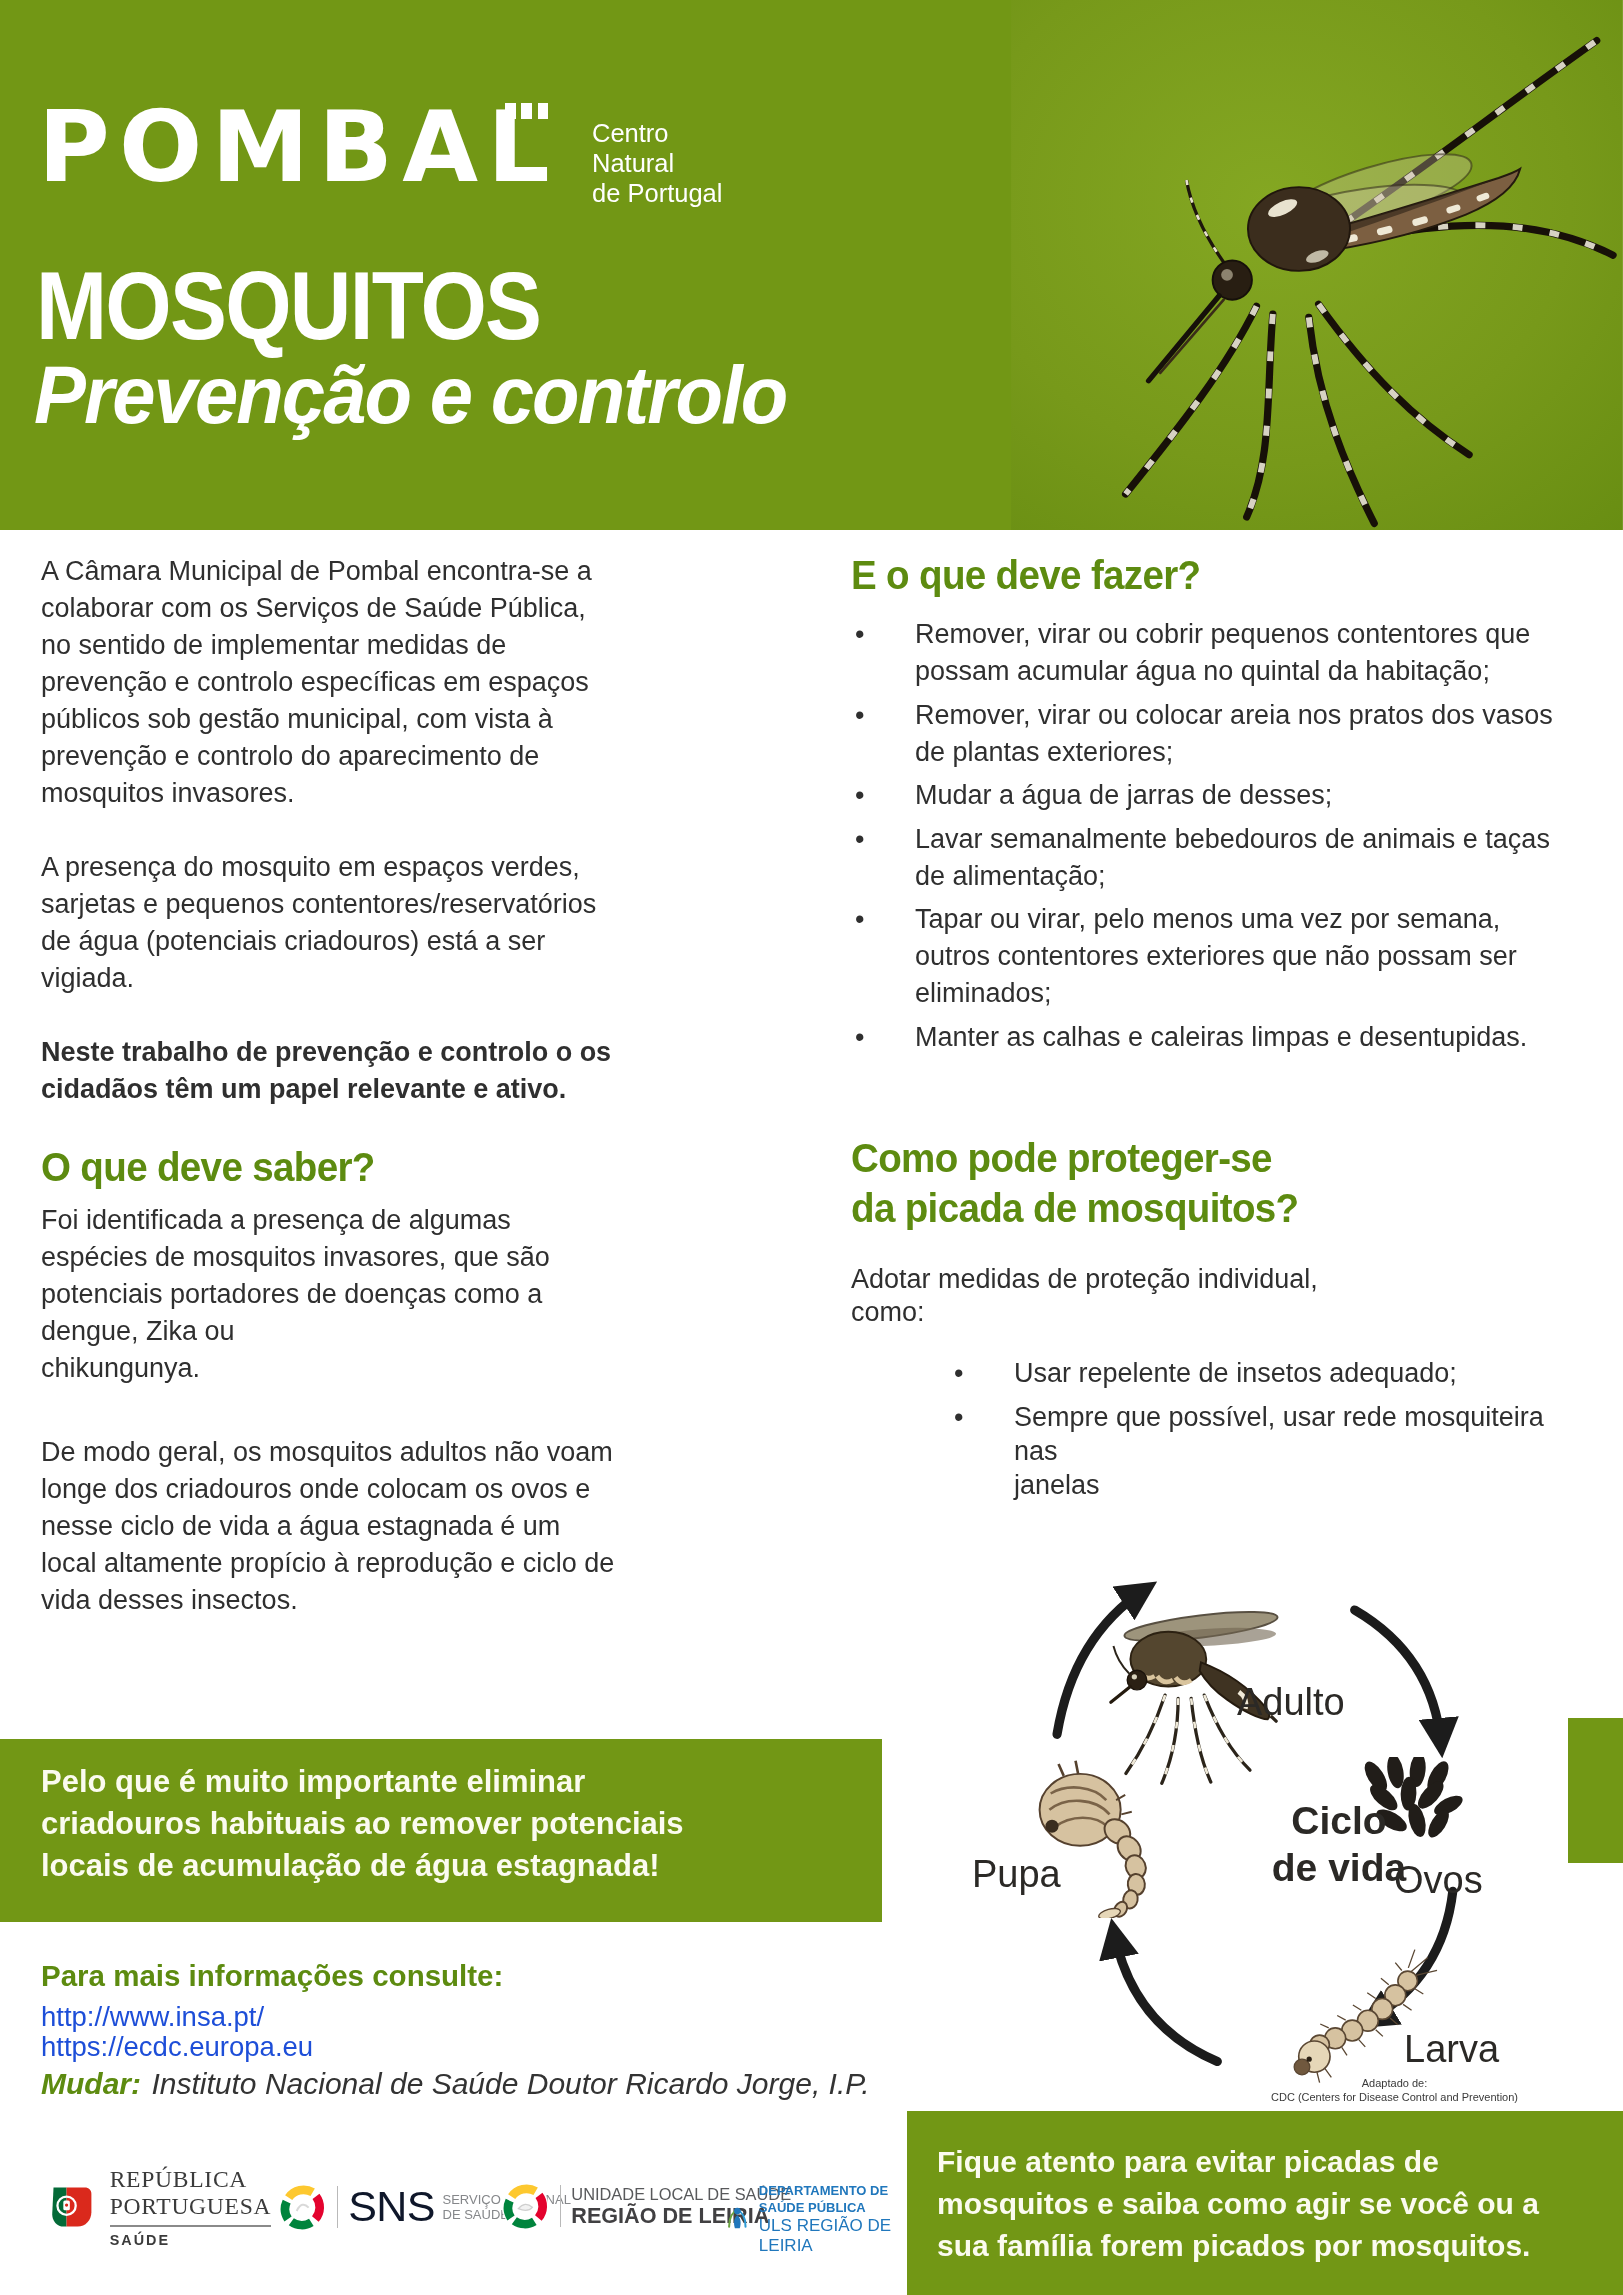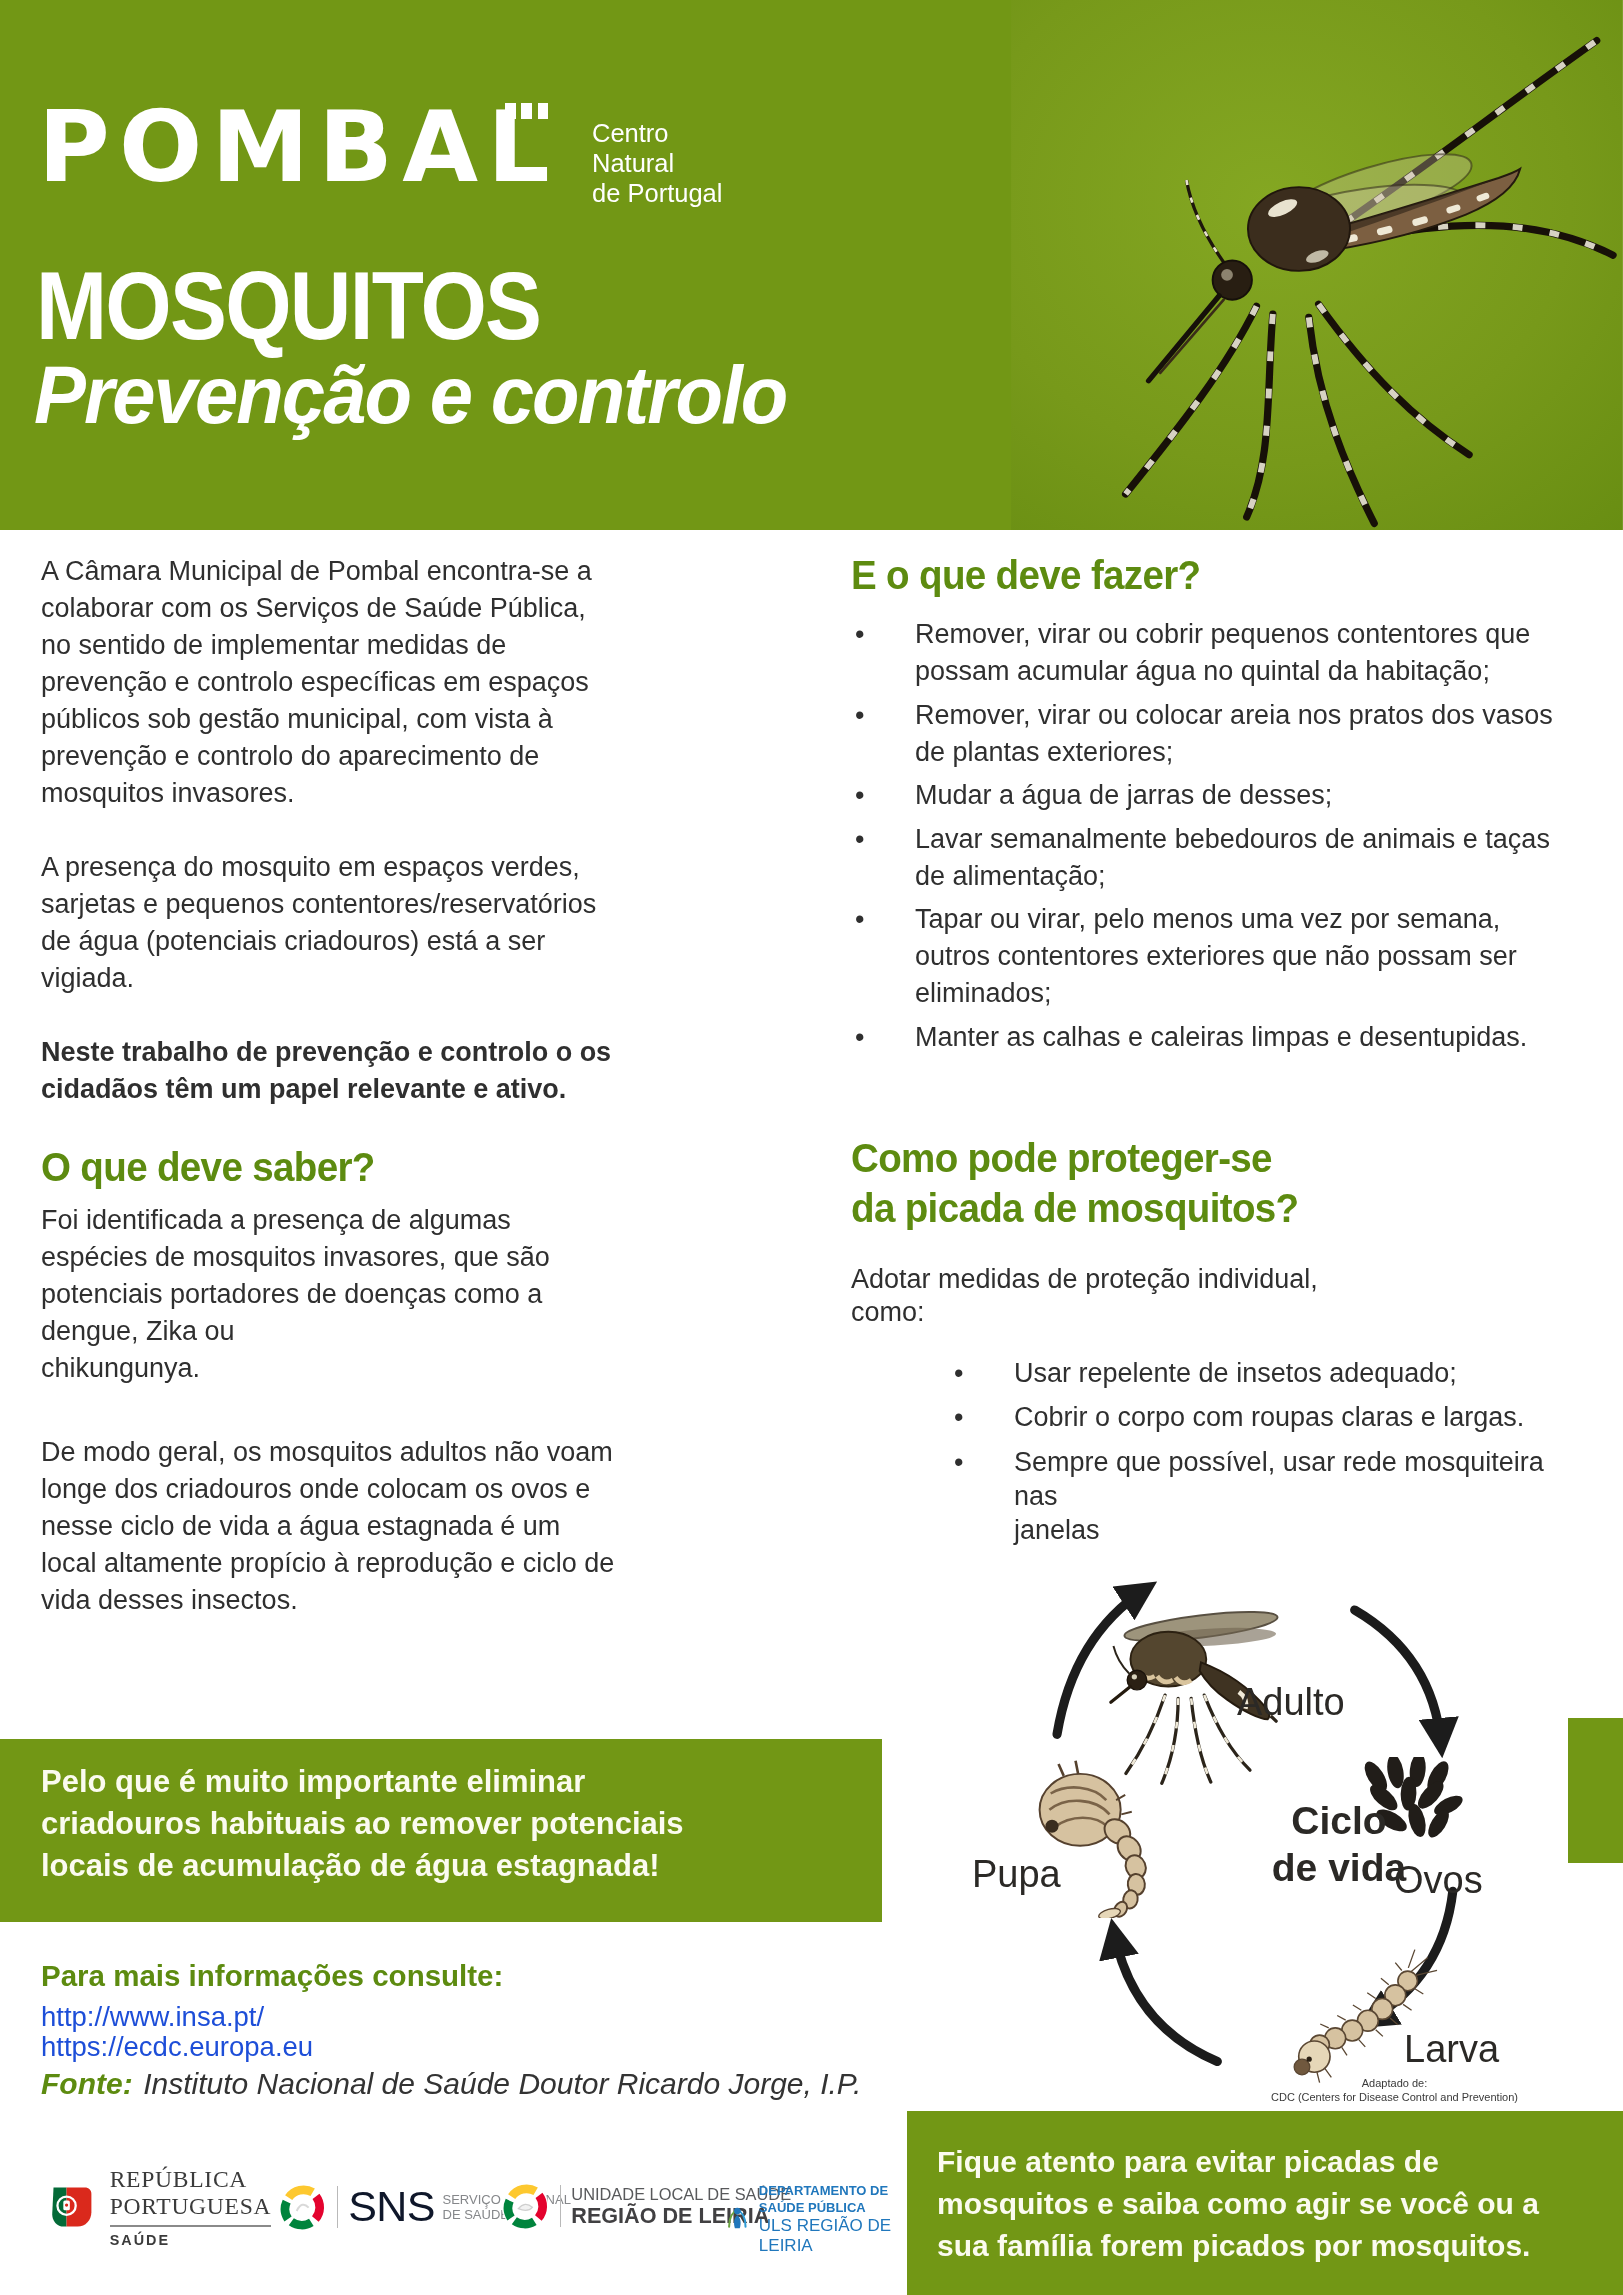--- a/index.html
+++ b/index.html
@@ -190,21 +190,20 @@
 outros contentores exteriores que não possam ser
 eliminados;</li>
       <li>Manter as calhas e caleiras limpas e desentupidas.</li>
     </ul>
     <h2 class="h2 two mt-big">Como pode proteger-se
 da picada de mosquitos?</h2>
     <p class="intro-small">Adotar medidas de proteção individual,
 como:</p>
     <ul class="dots inner">
       <li>Usar repelente de insetos adequado;</li>
-      <li>Cobrir o corpo com roupas claras e largas.</li>
       <li>Sempre que possível, usar rede mosquiteira nas
 janelas</li>
     </ul>
   </div>
 
   <div class="band">
     <div class="band-text">Pelo que é muito importante eliminar
 criadouros habituais ao remover potenciais
 locais de acumulação de água estagnada!</div>
   </div>
@@ -326,21 +325,21 @@
 CDC (Centers for Disease Control and Prevention)</div>
   </div>
 
   <div class="info">
     <div class="info-h">Para mais informações consulte:</div>
     <a class="info-link">http://www.insa.pt/</a>
     <a class="info-link">https://ecdc.europa.eu</a>
   </div>
 
   <div class="fonte">
-    <span class="lbl">Fonte:</span><span class="txt">Instituto Nacional de Saúde Doutor Ricardo Jorge, I.P.</span>
+    <span class="lbl">Mudar:</span><span class="txt">Instituto Nacional de Saúde Doutor Ricardo Jorge, I.P.</span>
   </div>
 
   <div class="footer">
 
     <div class="logo-group rp">
       <svg width="47" height="42" viewBox="0 0 72 64">
         <path d="M10 2 H30 V62 H26 C15 62 8 53 8 43 Z" fill="#046a38"></path>
         <path d="M30 2 H58 C64 2 68 6 68 12 V40 C68 52 59 62 47 62 H30 Z" fill="#da291c"></path>
         <circle cx="30" cy="30" r="14" fill="none" stroke="#ffffff" stroke-width="3.5"></circle>
         <rect x="25" y="22" width="10" height="15" rx="2.5" fill="#ffffff"></rect>

